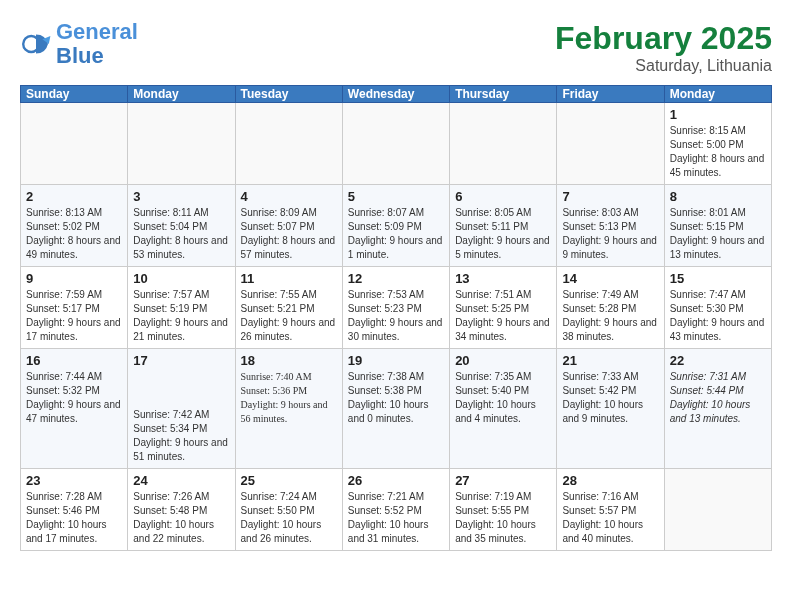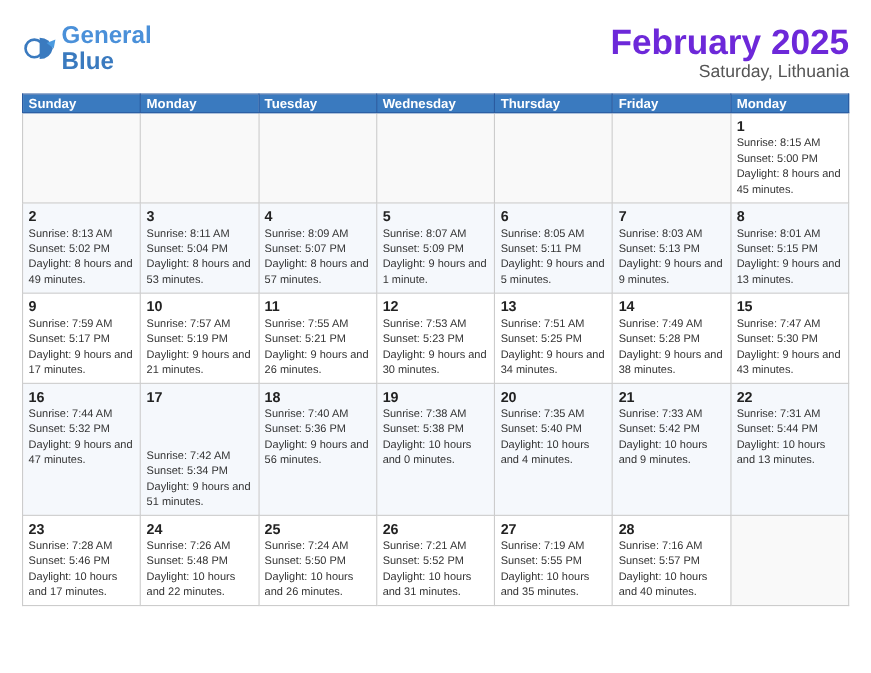--- a/index.html
+++ b/index.html
@@ -33,21 +33,21 @@
     .logo-icon {
       width: 32px;
       height: 32px;
     }
     .title-block {
       text-align: right;
     }
     .main-title {
       font-size: 32px;
       font-weight: bold;
-      color: #6d28d9;
+      color: #15803d;
     }
     .subtitle {
       font-size: 16px;
       color: #555;
     }
     .calendar {
       width: 100%;
       border-collapse: collapse;
       font-size: 11px;
     }
@@ -230,21 +230,21 @@
 Daylight: 9 hours and 47 minutes.</div>
         </td>
         <td>
           <div class="day-number">17</div>
           <div class="day-info" style="white-space: pre-line; margin-top: 40px;">Sunrise: 7:42 AM
 Sunset: 5:34 PM
 Daylight: 9 hours and 51 minutes.</div>
         </td>
         <td>
           <div class="day-number">18</div>
-          <div class="day-info" style="white-space: pre-line;">Sunrise: 7:40 AM
+          <div class="day-info" style="white-space: pre-line; font-family: Liberation Serif, serif;">Sunrise: 7:40 AM
 Sunset: 5:36 PM
 Daylight: 9 hours and 56 minutes.</div>
         </td>
         <td>
           <div class="day-number">19</div>
           <div class="day-info" style="white-space: pre-line;">Sunrise: 7:38 AM
 Sunset: 5:38 PM
 Daylight: 10 hours and 0 minutes.</div>
         </td>
         <td>
@@ -254,21 +254,21 @@
 Daylight: 10 hours and 4 minutes.</div>
         </td>
         <td>
           <div class="day-number">21</div>
           <div class="day-info" style="white-space: pre-line;">Sunrise: 7:33 AM
 Sunset: 5:42 PM
 Daylight: 10 hours and 9 minutes.</div>
         </td>
         <td>
           <div class="day-number">22</div>
-          <div class="day-info" style="white-space: pre-line;">Sunrise: 7:31 AM
+          <div class="day-info" style="white-space: pre-line; font-style: italic;">Sunrise: 7:31 AM
 Sunset: 5:44 PM
 Daylight: 10 hours and 13 minutes.</div>
         </td>
       </tr>
       <tr>
         <td>
           <div class="day-number">23</div>
           <div class="day-info" style="white-space: pre-line;">Sunrise: 7:28 AM
 Sunset: 5:46 PM
 Daylight: 10 hours and 17 minutes.</div>

